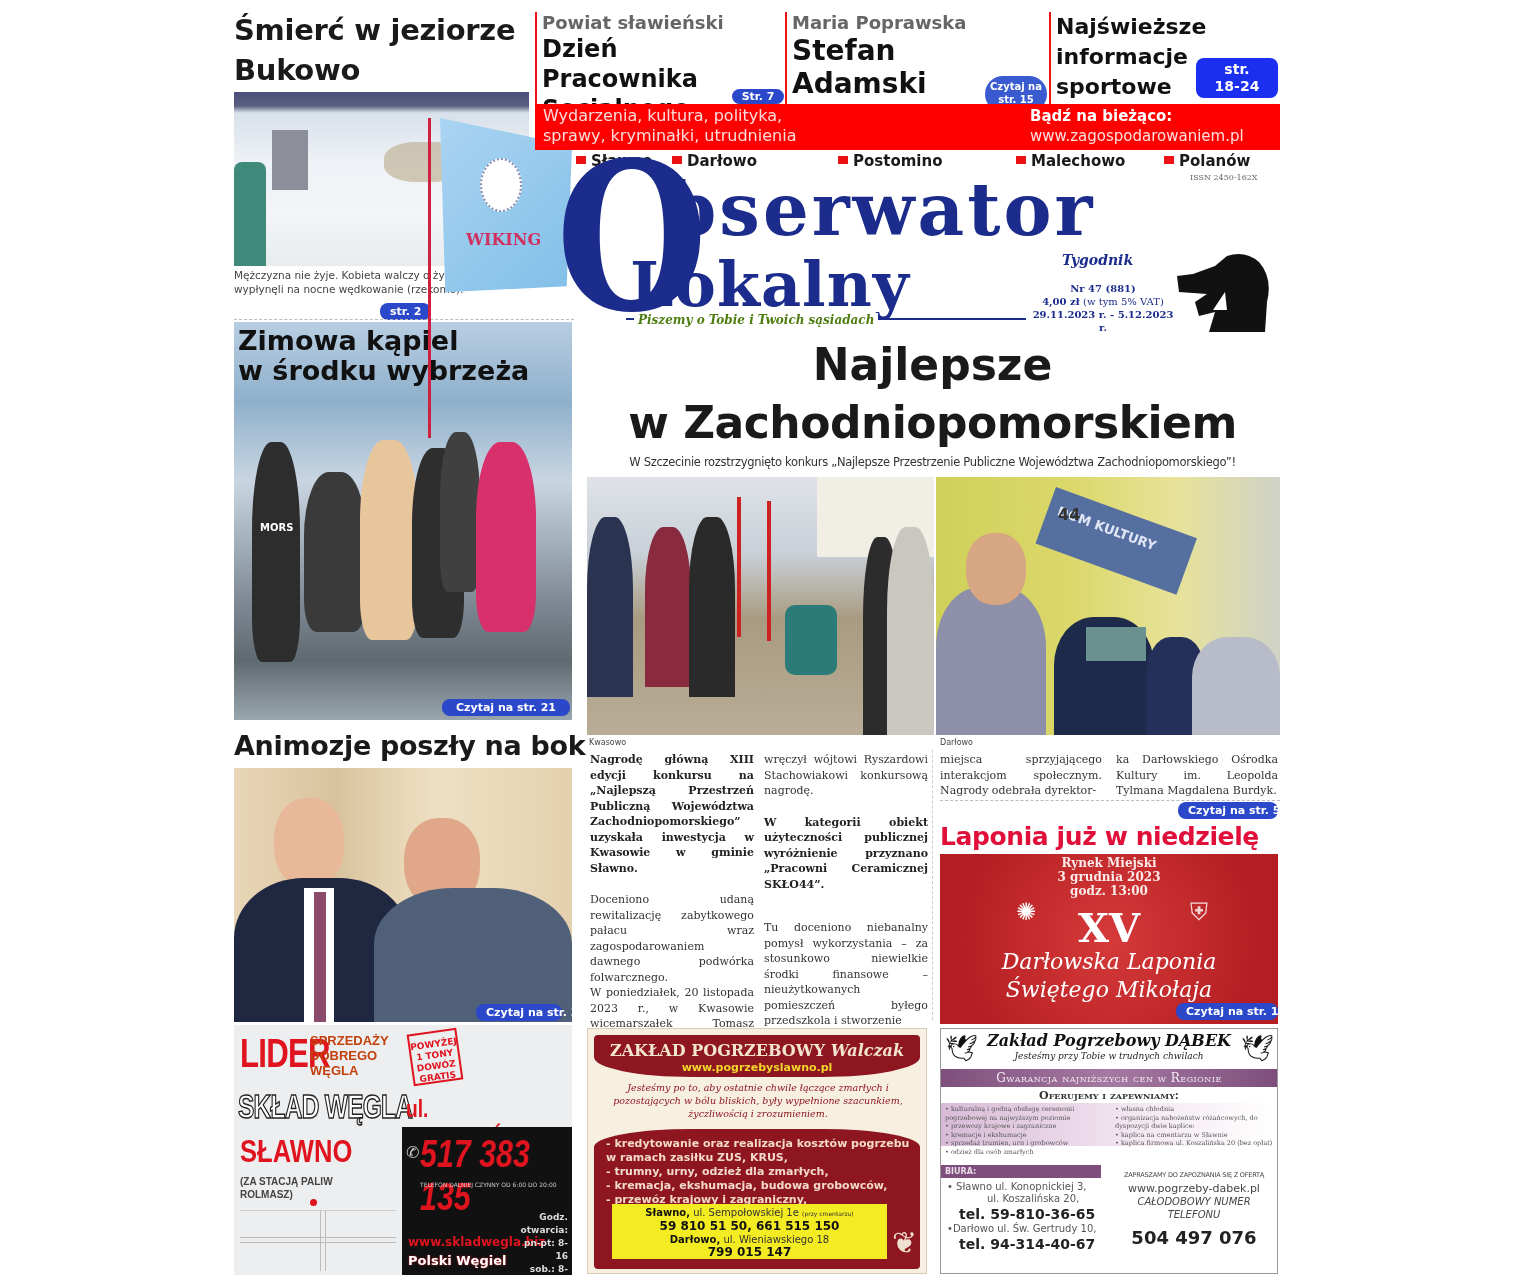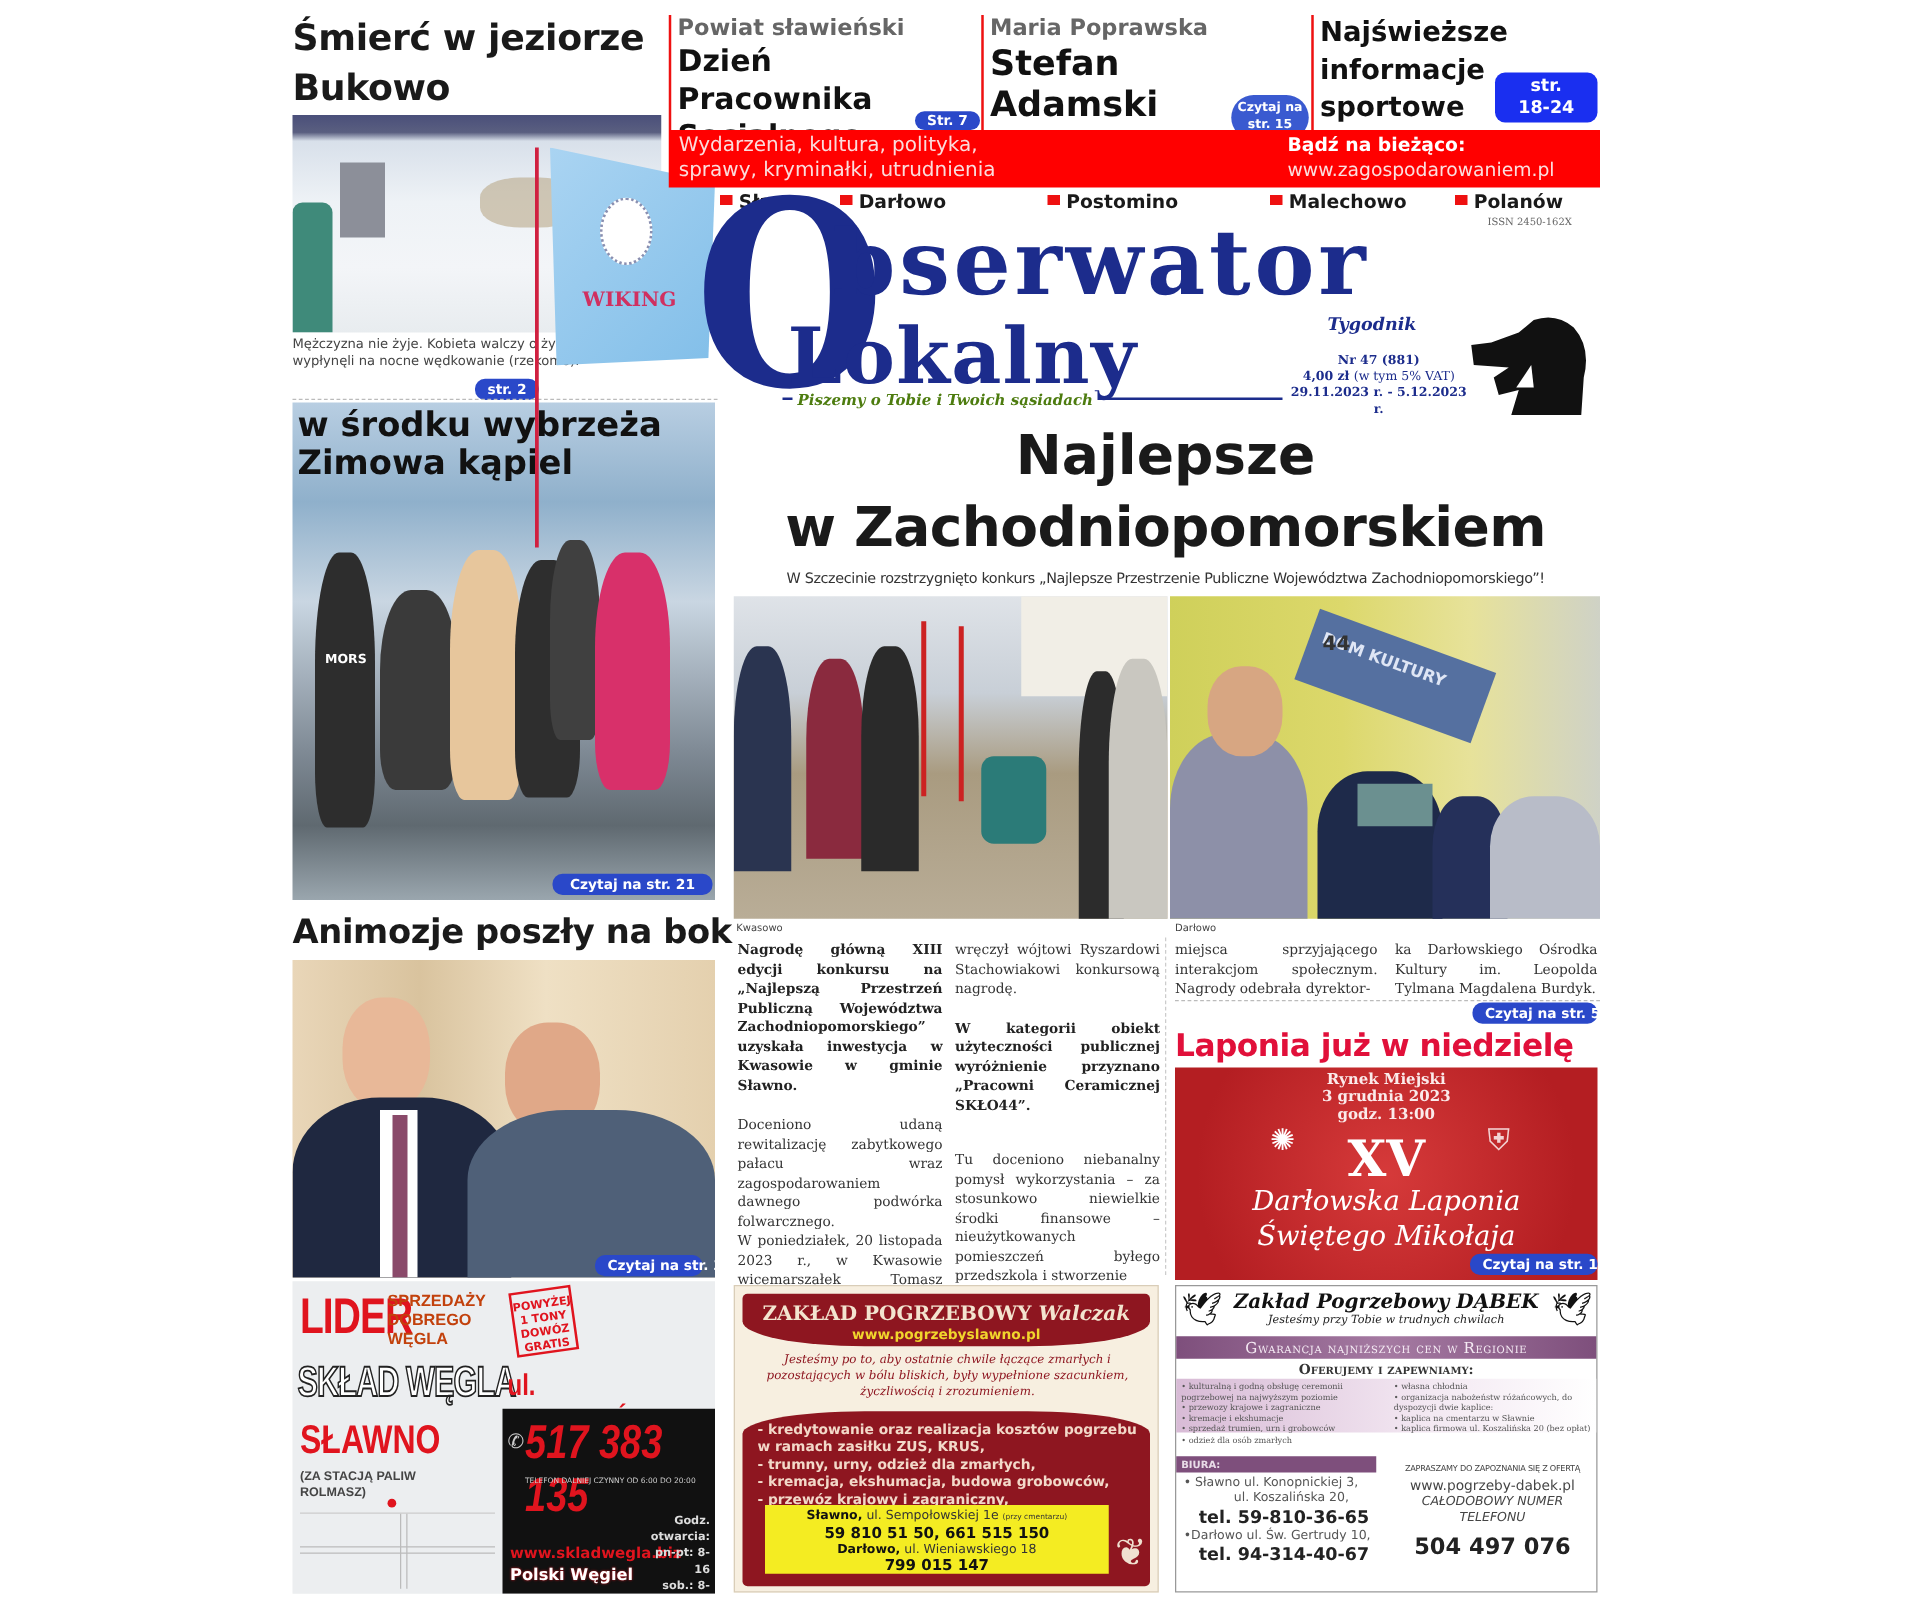--- a/index.html
+++ b/index.html
@@ -127,22 +127,22 @@
 <div class="abs" id="photo-swim">
   <div class="person" style="left:18px;top:120px;width:48px;height:220px;background:#2d2d2d"></div>
   <div class="abs" style="left:26px;top:200px;font-size:10px;color:#fff;font-weight:bold">MORS</div>
   <div class="person" style="left:70px;top:150px;width:62px;height:160px;background:#3a3a3a"></div>
   <div class="person" style="left:126px;top:118px;width:58px;height:200px;background:#e7c69c"></div>
   <div class="person" style="left:178px;top:126px;width:52px;height:190px;background:#2e2e2e"></div>
   <div class="person" style="left:206px;top:110px;width:40px;height:160px;background:#404040"></div>
   <div class="person" style="left:242px;top:120px;width:60px;height:190px;background:#d8306a"></div>
 </div>
 <div class="abs" id="h-zimowa">
+  <div>Zimowa kąpiel</div>
   <div>w środku wybrzeża</div>
-  <div>Zimowa kąpiel</div>
 </div>
 <div class="badge sm" style="left:442px;top:699px;width:128px">Czytaj na str. 21</div>
 
 <div class="abs" id="flag-pole"></div>
 <div class="abs" id="flag">
   <div class="face"></div>
   <div class="txt">WIKING</div>
 </div>
 
 <div class="abs" id="h-animozje">Animozje poszły na bok</div>

